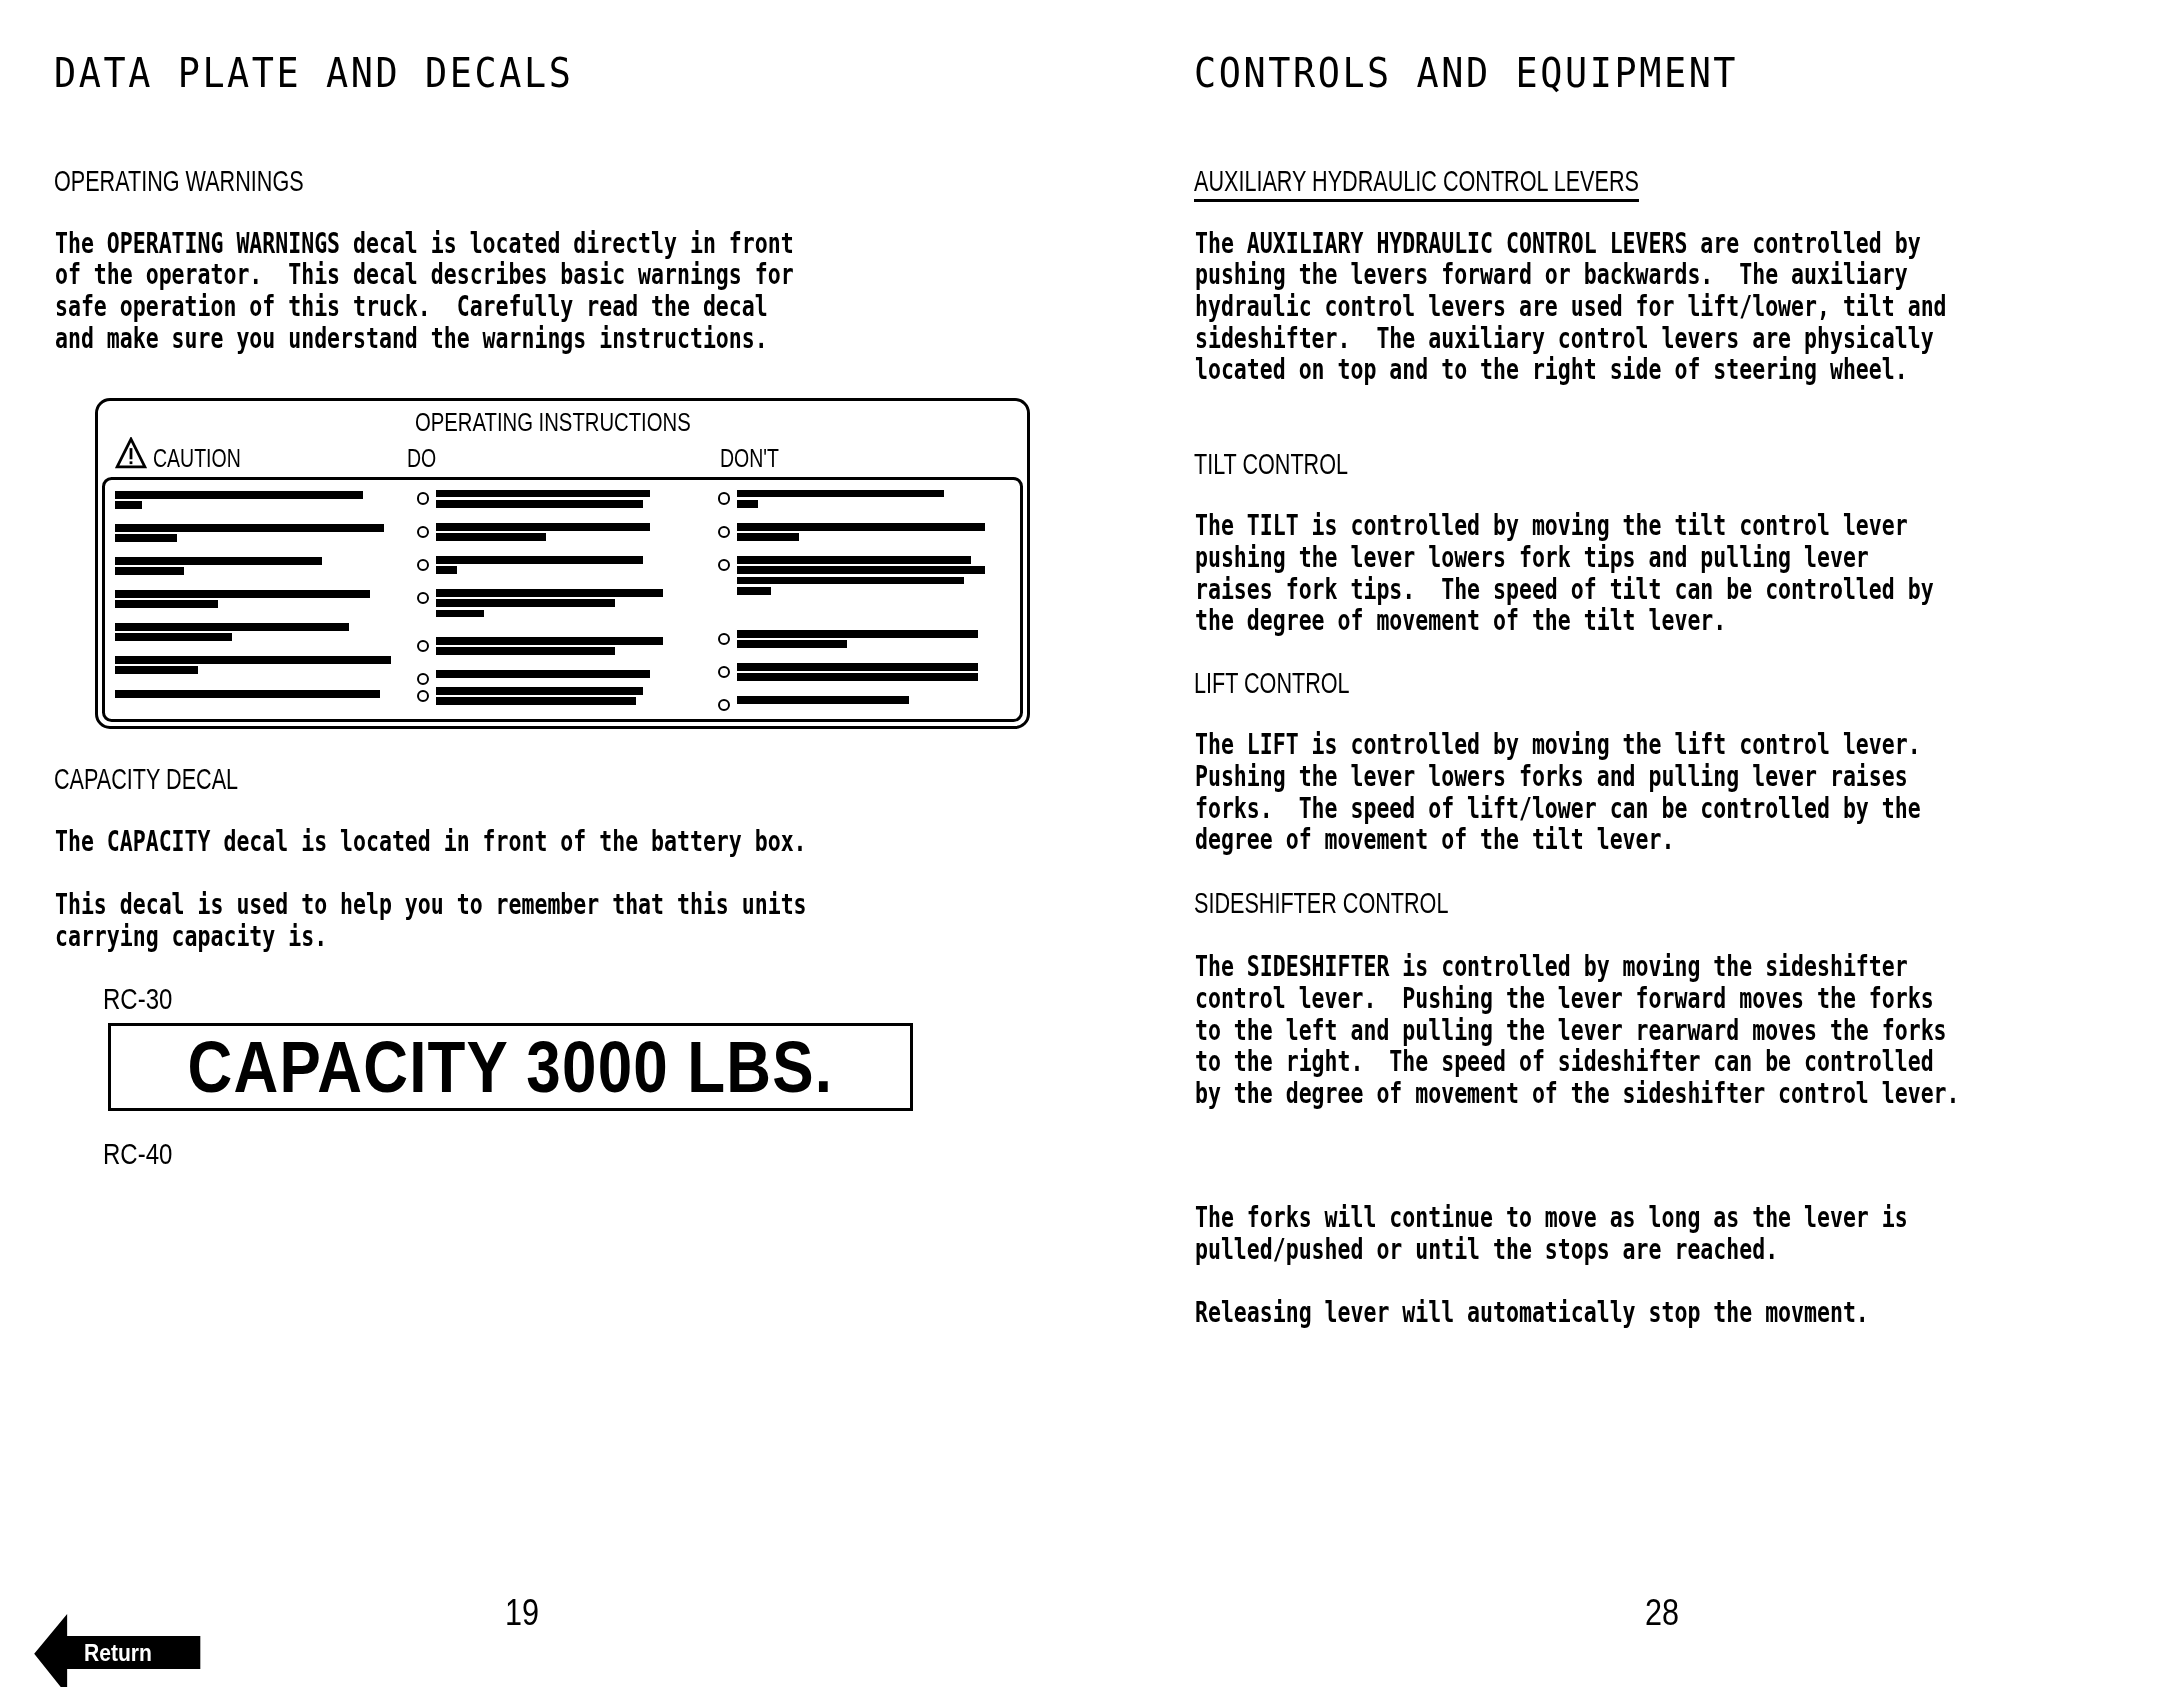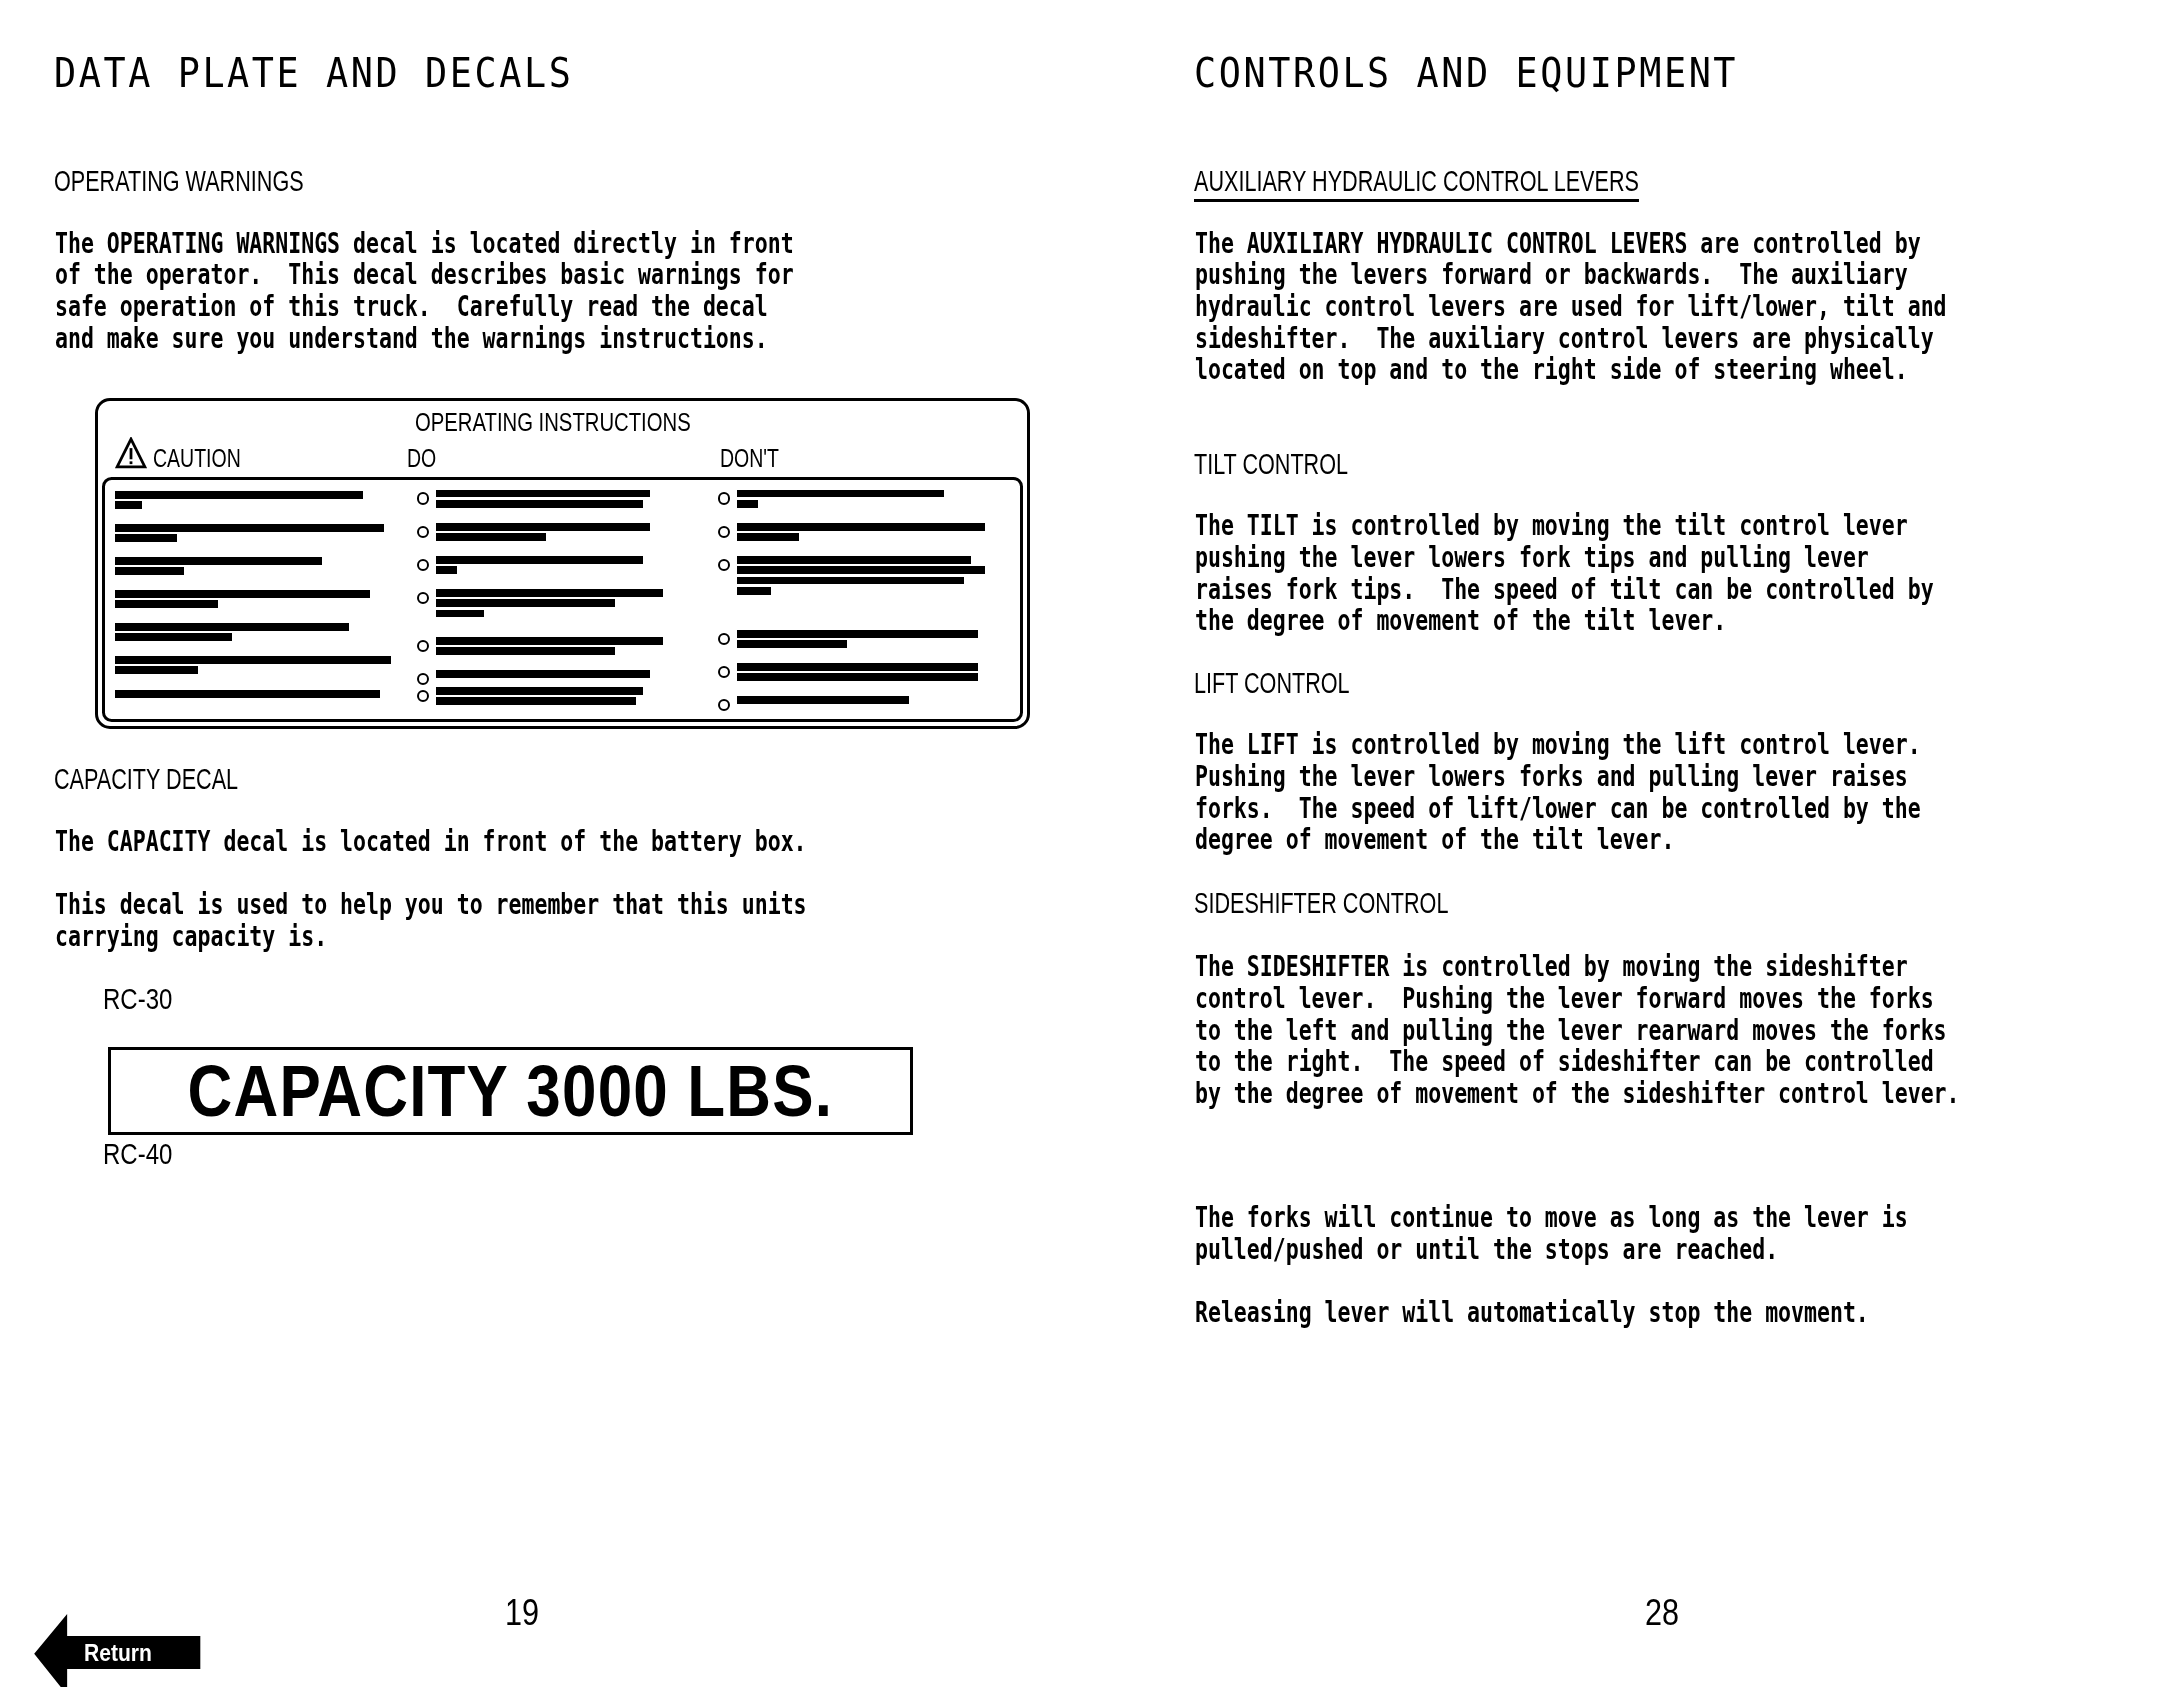--- a/index.html
+++ b/index.html
@@ -55,21 +55,21 @@
   .redacted { display: flex; flex-direction: column; gap: 2.8px; }
   .redacted span { display: block; height: 7.6px; background: #000; }
 
   
   .rc-label {
     position: absolute; font-size: 30px; font-family: "Liberation Sans", sans-serif;
     transform: scaleX(0.8); transform-origin: left top;
   }
   .cap-box {
     position: absolute; left: 108px; width: 805px; height: 88px; border: 3.4px solid #000;
-    box-sizing: border-box; display: flex; align-items: center; justify-content: center; margin-top: 24px;
+    box-sizing: border-box; display: flex; align-items: center; justify-content: center;
   }
   .cap-box .cap-text {
     font-family: "Liberation Sans", sans-serif; font-weight: bold; font-size: 72px;
     letter-spacing: 1.4px; transform: scaleX(0.86); white-space: nowrap;
   }
 
   .page-num {
     position: absolute; top: 1578px; font-size: 36px; font-family: "Liberation Sans", sans-serif;
     transform: scaleX(0.85);
   }

